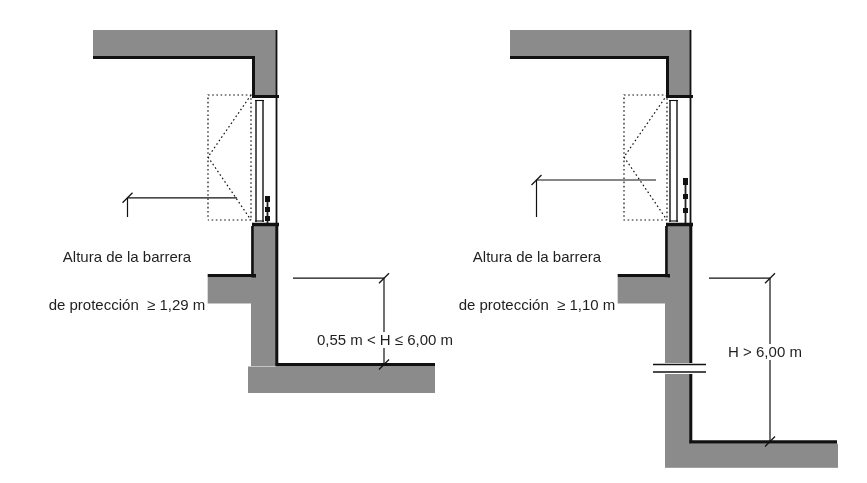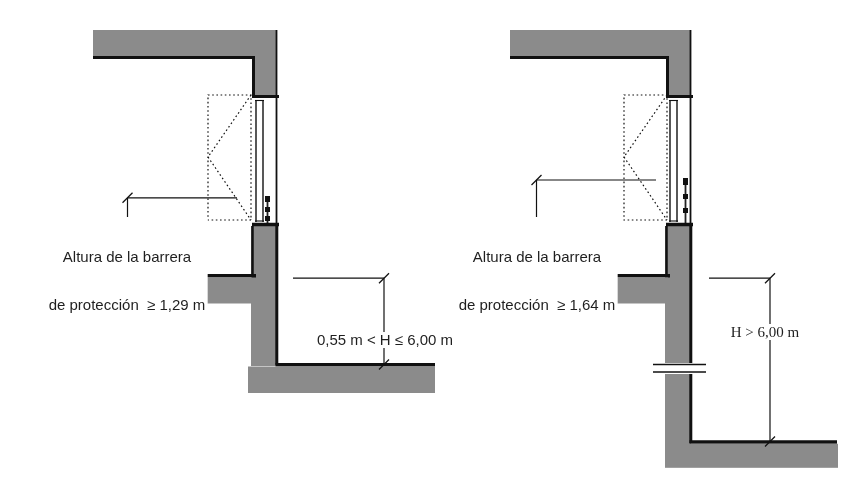--- a/index.html
+++ b/index.html
@@ -173,18 +173,18 @@
 
   <div class="label" style="left:127px; top:217px;">
     <div>Altura de la barrera</div>
     <div>de protección  ≥ 1,29 m</div>
   </div>
 
   <div class="label" style="left:385px; top:332px;">0,55 m &lt; H ≤ 6,00 m</div>
 
   <div class="label" style="left:537px; top:217px;">
     <div>Altura de la barrera</div>
-    <div>de protección  ≥ 1,64 m</div>
+    <div>de protección  ≥ 1,10 m</div>
   </div>
 
-  <div class="label" style="left:765px; top:324px;font-family:Liberation Serif, serif;">H &gt; 6,00 m</div>
+  <div class="label" style="left:765px; top:344px;">H &gt; 6,00 m</div>
 
 </div>
 
 </body></html>

